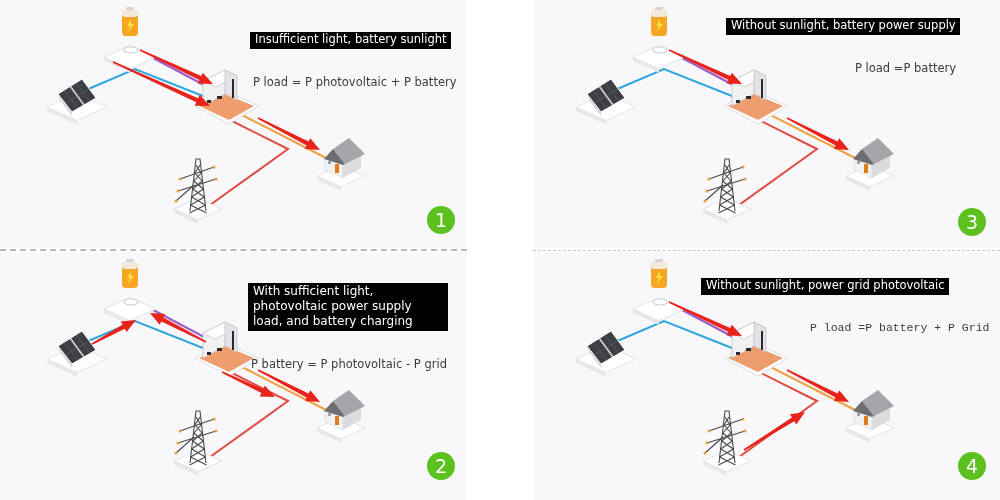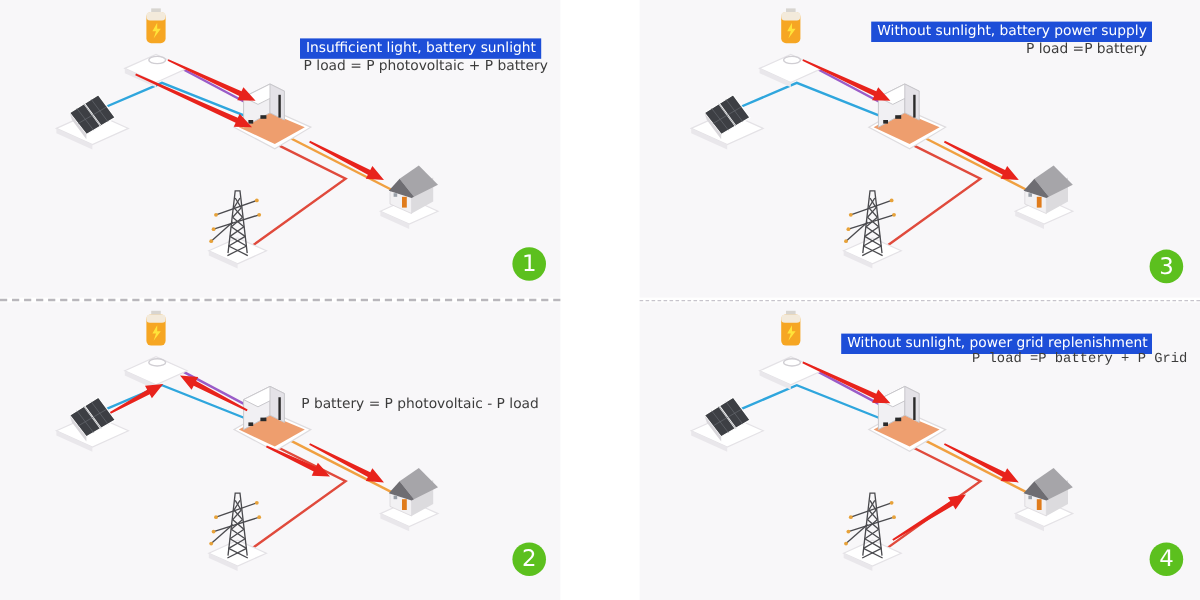--- a/index.html
+++ b/index.html
@@ -3,24 +3,24 @@
 <meta charset="utf-8">
 <style>
   html, body { margin:0; padding:0; }
   body { width:1000px; height:500px; background:#ffffff; position:relative; overflow:hidden;
          font-family:"DejaVu Sans", sans-serif; }
   .panel { position:absolute; background:#f8f7f9; }
   .panel svg { position:absolute; left:0; top:0; }
   .divider { position:absolute; height:0; }
   .divider.dark { border-top:2px dashed #b9b7bc; }
   .divider.light { border-top:1px dashed #c7c4cc; }
-  .label-box { position:absolute; background:#1d4ed8; color:#ffffff; font-size:11.5px; line-height:13.5px;
+  .label-box { position:absolute; background:#000000; color:#ffffff; font-size:11.5px; line-height:13.5px;
                padding:1px 4px 2px 5px; white-space:nowrap; }
   .label-box.multi { white-space:normal; }
-  .formula { position:absolute; color:#3c3c3c; font-size:11.5px; line-height:14px; white-space:nowrap; }
+  .formula { position:absolute; color:#3c3c3c; font-size:11.5px; line-height:14px; white-space:nowrap;margin-top:28px; }
   .step { position:absolute; width:28px; height:28px; border-radius:50%; background:#5cc01e; color:#fff;
           font-size:19px; line-height:28px; text-align:center; }
 </style>
 </head>
 <body>
 
 <div class="panel" style="left:0;top:0;width:467px;height:248px;">
   <svg class="diagram" width="467" height="248">
       <g transform="translate(0,0)">
         <polyline points="86,90 135,69 208,98" fill="none" stroke="#2fa6dd" stroke-width="2"></polyline>
@@ -174,21 +174,22 @@
           <polygon points="324,159 333,149 345,164 343,165" fill="#6e6d72"></polygon>
           <rect x="335" y="164" width="4" height="9" fill="#e07c1c"></rect>
           <rect x="328" y="161" width="3" height="3" fill="#9aa0a8"></rect>
         </g>
         <polygon points="92.38308170454445,92.70231645833151 124.76293666669588,76.63530008993966 126.58257476328207,79.97130326701432 136,68 120.83634919511518,69.43655639204172 122.65598729170136,72.77255956911638 91.61691829545555,91.29768354166849" fill="#e8231c"></polygon>
         <polygon points="206.36788339812915,89.28960447257818 163.44360107473722,65.4843717668503 165.19104721585074,62.109993011596615 150,61 159.6727962439133,72.76592592292407 161.42024238502682,69.39154716767038 205.63211660187085,90.71039552742182" fill="#e8231c"></polygon>
         <polygon points="257.6330856641838,118.71089652564389 306.55029637773737,145.5339645687372 304.80745328261037,148.91072306554565 320,150 310.31116831985344,138.2472751808873 308.56832522472644,141.62403367769576 258.3669143358162,117.28910347435611" fill="#e8231c"></polygon>
         <polygon points="221.65870505942962,120.72354527400921 261.3993966182703,141.01708804354365 259.778245650561,144.45392809508738 275,145 264.8976697591167,133.60074898494926 263.2765187914074,137.037589036493 222.34129494057038,119.27645472599079" fill="#e8231c"></polygon>
       </g>
     </svg>
-  <div class="formula" style="left:251px;top:77px;">P battery = P photovoltaic - P load</div>
+  <div class="label-box multi" style="left:248px;top:31px;width:191px;font-size:12px;line-height:15px;">With sufficient light, photovoltaic power supply load, and battery charging</div>
+  <div class="formula" style="left:251px;top:77px;">P battery = P photovoltaic - P grid</div>
   <div class="step" style="left:427px;top:200px;">2</div>
 </div>
 
 <div class="panel" style="left:533px;top:0;width:467px;height:248px;">
   <svg class="diagram" width="467" height="248">
       <g transform="translate(-4,0)">
         <polyline points="86,90 135,69 208,98" fill="none" stroke="#2fa6dd" stroke-width="2"></polyline>
         <polyline points="140,51 206,86" fill="none" stroke="#9a5cc8" stroke-width="2"></polyline>
         <polyline points="232,110 330,160" fill="none" stroke="#f0a040" stroke-width="2"></polyline>
         <polyline points="226,118 288,149 210,205" fill="none" stroke="#e04a3c" stroke-width="2"></polyline>
@@ -337,16 +338,16 @@
           <polygon points="333,149 349,138 365,154 345,164" fill="#a6a5a9"></polygon>
           <polygon points="324,159 333,149 345,164 343,165" fill="#6e6d72"></polygon>
           <rect x="335" y="164" width="4" height="9" fill="#e07c1c"></rect>
           <rect x="328" y="161" width="3" height="3" fill="#9aa0a8"></rect>
         </g>
         <polygon points="139.6622355686243,50.72520010265957 199.3801460171743,80.08342273323923 197.77576496813978,83.5281232208722 213,84 202.84223143877514,72.6501216809786 201.23785038974063,76.09482216861157 140.3377644313757,49.27479989734043" fill="#e8231c"></polygon>
         <polygon points="257.6330856641838,118.71089652564389 306.55029637773737,145.5339645687372 304.80745328261037,148.91072306554565 320,150 310.31116831985344,138.2472751808873 308.56832522472644,141.62403367769576 258.3669143358162,117.28910347435611" fill="#e8231c"></polygon>
         <polygon points="215.42299810393686,198.67902327210916 265.2803375239161,169.26978081719508 267.2895785176161,172.49514135971359 276,160 260.9446069585634,162.30979227807623 262.9538479522634,165.53515282059473 214.57700189606314,197.32097672789084" fill="#e8231c"></polygon>
       </g>
     </svg>
-  <div class="label-box" style="left:168px;top:26px;">Without sunlight, power grid replenishment</div>
+  <div class="label-box" style="left:168px;top:26px;">Without sunlight, power grid photovoltaic</div>
   <div class="formula" style="left:277px;top:41px;font-family:Liberation Mono, monospace;">P load =P battery + P Grid</div>
   <div class="step" style="left:425px;top:200px;">4</div>
 </div>
 
 </body></html>

